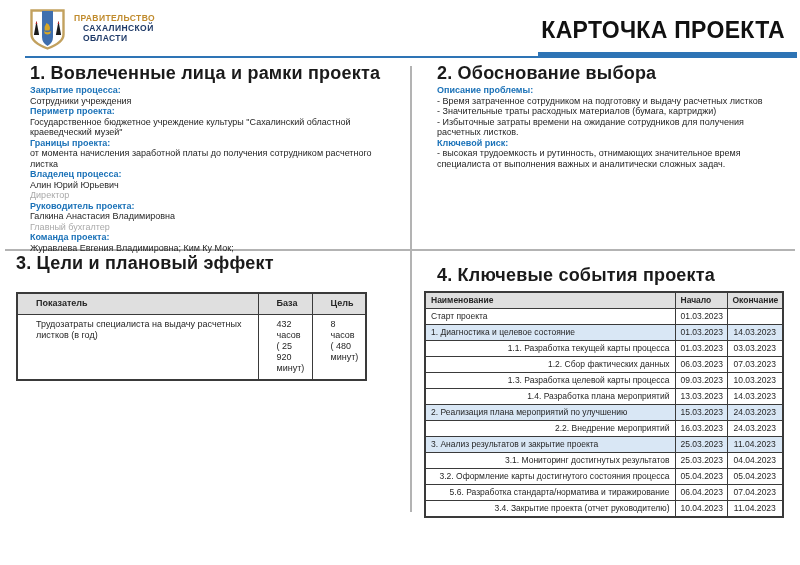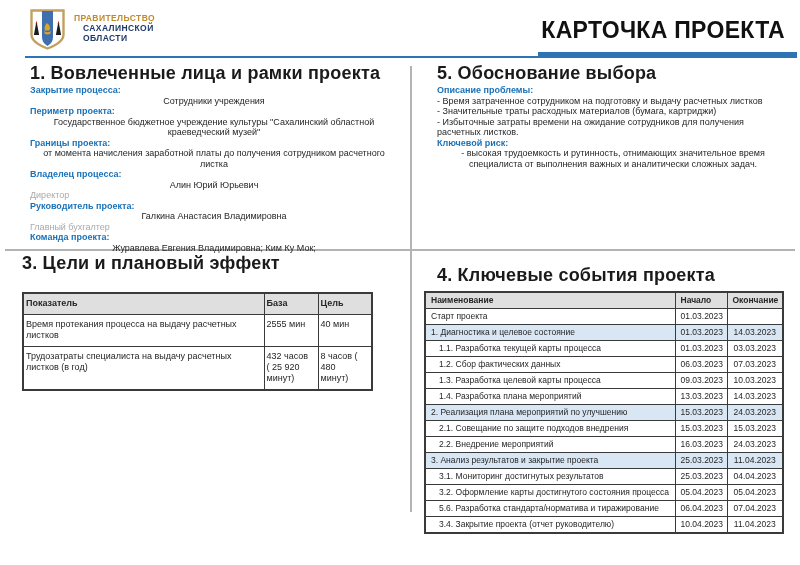--- a/index.html
+++ b/index.html
@@ -29,51 +29,51 @@
 
   
   .v-divider { position: absolute; left: 410px; top: 66px; width: 2px; height: 446px; background: #b3b3b3; }
   .h-divider { position: absolute; left: 5px; right: 5px; top: 249px; height: 2px; background: #b3b3b3; }
 
   
   .section { position: absolute; font-size: 9px; line-height: 10.5px; }
   .section h2 { font-size: 18px; line-height: 15px; color: #1a1a1a; margin-bottom: 4px; letter-spacing: .2px; }
   #sec1 { left: 30px;  top: 66px;  width: 368px; }
   #sec2 { left: 437px; top: 66px;  width: 352px; }
-  #sec3 { left: 22px;  top: 256px; width: 368px; }
+  #sec3 { left: 16px;  top: 256px; width: 368px; }
   #sec4 { left: 424px; top: 268px; width: 358px; }
   #sec4 h2 { margin-left: 13px; }
 
   .field-label { color: #1b72b8; font-weight: bold; }
-  .field-value { color: #262626; text-align: center; }
+  .field-value { color: #262626; }
   .field-note  { color: #a9a9a9; }
   .bullets div { color: #262626; }
 
   
   table { border-collapse: collapse; width: 100%; table-layout: fixed; }
   th, td { border: 1px solid #3a3a3a; font-size: 9px; vertical-align: top; margin-top: 38px; }
   table { border: 2px solid #3a3a3a; }
   th { background: #dfdfdf; font-weight: bold; text-align: left; }
 
   
   #goals-table { margin-top: 21px; width: 349px; }
-  #goals-table th, #goals-table td { padding: 4px 6px 5px 2px; line-height: 11px; }
+  #goals-table th, #goals-table td { padding: 4px 6px 5px 18px; line-height: 11px; }
   #goals-table col.c-name { width: 241px; }
   #goals-table col.c-base { width: 54px; }
   #goals-table col.c-goal { width: 54px; }
 
   
   #events-table { margin-top: 8px; width: 358px; }
   #events-table th, #events-table td { padding: 2px 5px 3px 5px; line-height: 10px; font-size: 8.5px; white-space: nowrap; overflow: hidden; }
   #events-table col.c-name  { width: 250px; }
   #events-table col.c-start { width: 52px; }
   #events-table col.c-end   { width: 56px; }
   #events-table td.date { text-align: center; }
   #events-table tr.phase td { background: #d9e7f5; }
-  #events-table td.sub { padding-left: 13px; }
+  #events-table td.sub { padding-left: 13px; text-align: right; }
 </style>
 </head>
 <body>
 
 <div id="page">
 
   <div class="logo-wrap">
     <svg class="logo-shield" viewBox="0 0 35 41">
       <path d="M1.5 1.5 h32 v24 q0 8 -16 14 q-16 -6 -16 -14 z" fill="#ffffff" stroke="#c2a15e" stroke-width="2.4"></path>
       <path d="M12 2 h11 v26 q0 6 -5.5 9 q-5.5 -3 -5.5 -9 z" fill="#3f6fae"></path>
@@ -109,21 +109,21 @@
     <div class="field-value">Алин Юрий Юрьевич</div>
     <div class="field-note">Директор</div>
     <div class="field-label">Руководитель проекта:</div>
     <div class="field-value">Галкина Анастасия Владимировна</div>
     <div class="field-note">Главный бухгалтер</div>
     <div class="field-label">Команда проекта:</div>
     <div class="field-value">Журавлева Евгения Владимировна; Ким Ку Мок;</div>
   </div>
 
   <div class="section" id="sec2">
-    <h2>5. Обоснование выбора</h2>
+    <h2>2. Обоснование выбора</h2>
     <div class="field-label">Описание проблемы:</div>
     <div class="bullets">
       <div>- Время затраченное сотрудником на подготовку и выдачу расчетных листков</div>
       <div>- Значительные траты расходных материалов (бумага, картриджи)</div>
       <div>- Избыточные затраты времени на ожидание сотрудников для получения расчетных листков.</div>
     </div>
     <div class="field-label">Ключевой риск:</div>
     <div class="field-value">- высокая трудоемкость и рутинность, отнимающих значительное время специалиста от выполнения важных и аналитически сложных задач.</div>
   </div>
 
@@ -135,25 +135,20 @@
           <col class="c-base">
           <col class="c-goal">
         </colgroup>
       <tbody>
           <tr>
         <th>Показатель</th>
         <th>База</th>
         <th>Цель</th>
       </tr>
       <tr>
-        <td>Время протекания процесса на выдачу расчетных листков</td>
-        <td>2555 мин</td>
-        <td>40 мин</td>
-      </tr>
-      <tr>
         <td>Трудозатраты специалиста на выдачу расчетных листков (в год)</td>
         <td>432 часов ( 25 920 минут)</td>
         <td>8 часов ( 480 минут)</td>
       </tr>
     </tbody>
       </table>
   </div>
 
   <div class="section" id="sec4">
     <h2>4. Ключевые события проекта</h2>
@@ -198,25 +193,20 @@
         <td class="sub">1.4. Разработка плана мероприятий</td>
         <td class="date">13.03.2023</td>
         <td class="date">14.03.2023</td>
       </tr>
       <tr class="phase">
         <td>2. Реализация плана мероприятий по улучшению</td>
         <td class="date">15.03.2023</td>
         <td class="date">24.03.2023</td>
       </tr>
       <tr>
-        <td class="sub">2.1. Совещание по защите подходов внедрения</td>
-        <td class="date">15.03.2023</td>
-        <td class="date">15.03.2023</td>
-      </tr>
-      <tr>
         <td class="sub">2.2. Внедрение мероприятий</td>
         <td class="date">16.03.2023</td>
         <td class="date">24.03.2023</td>
       </tr>
       <tr class="phase">
         <td>3. Анализ результатов и закрытие проекта</td>
         <td class="date">25.03.2023</td>
         <td class="date">11.04.2023</td>
       </tr>
       <tr>

